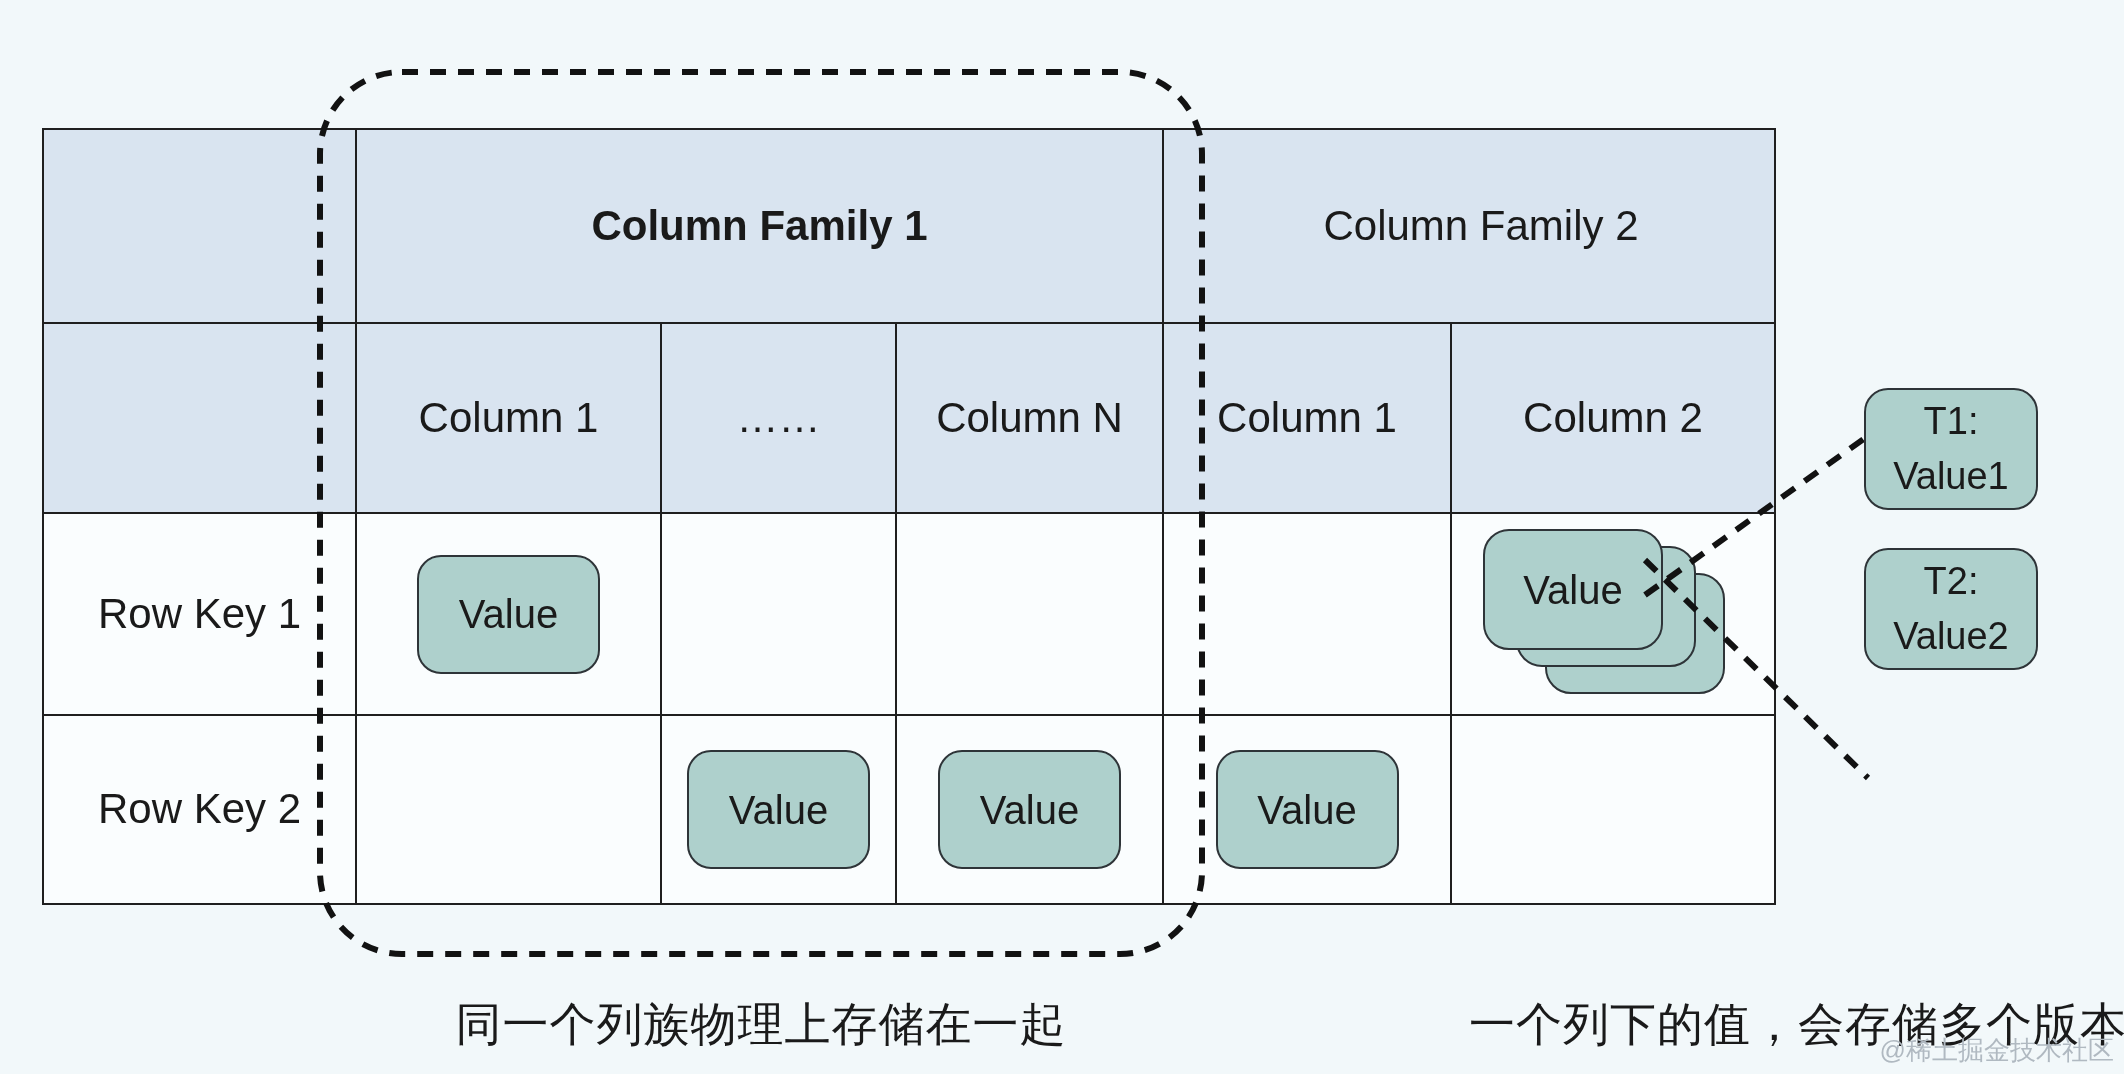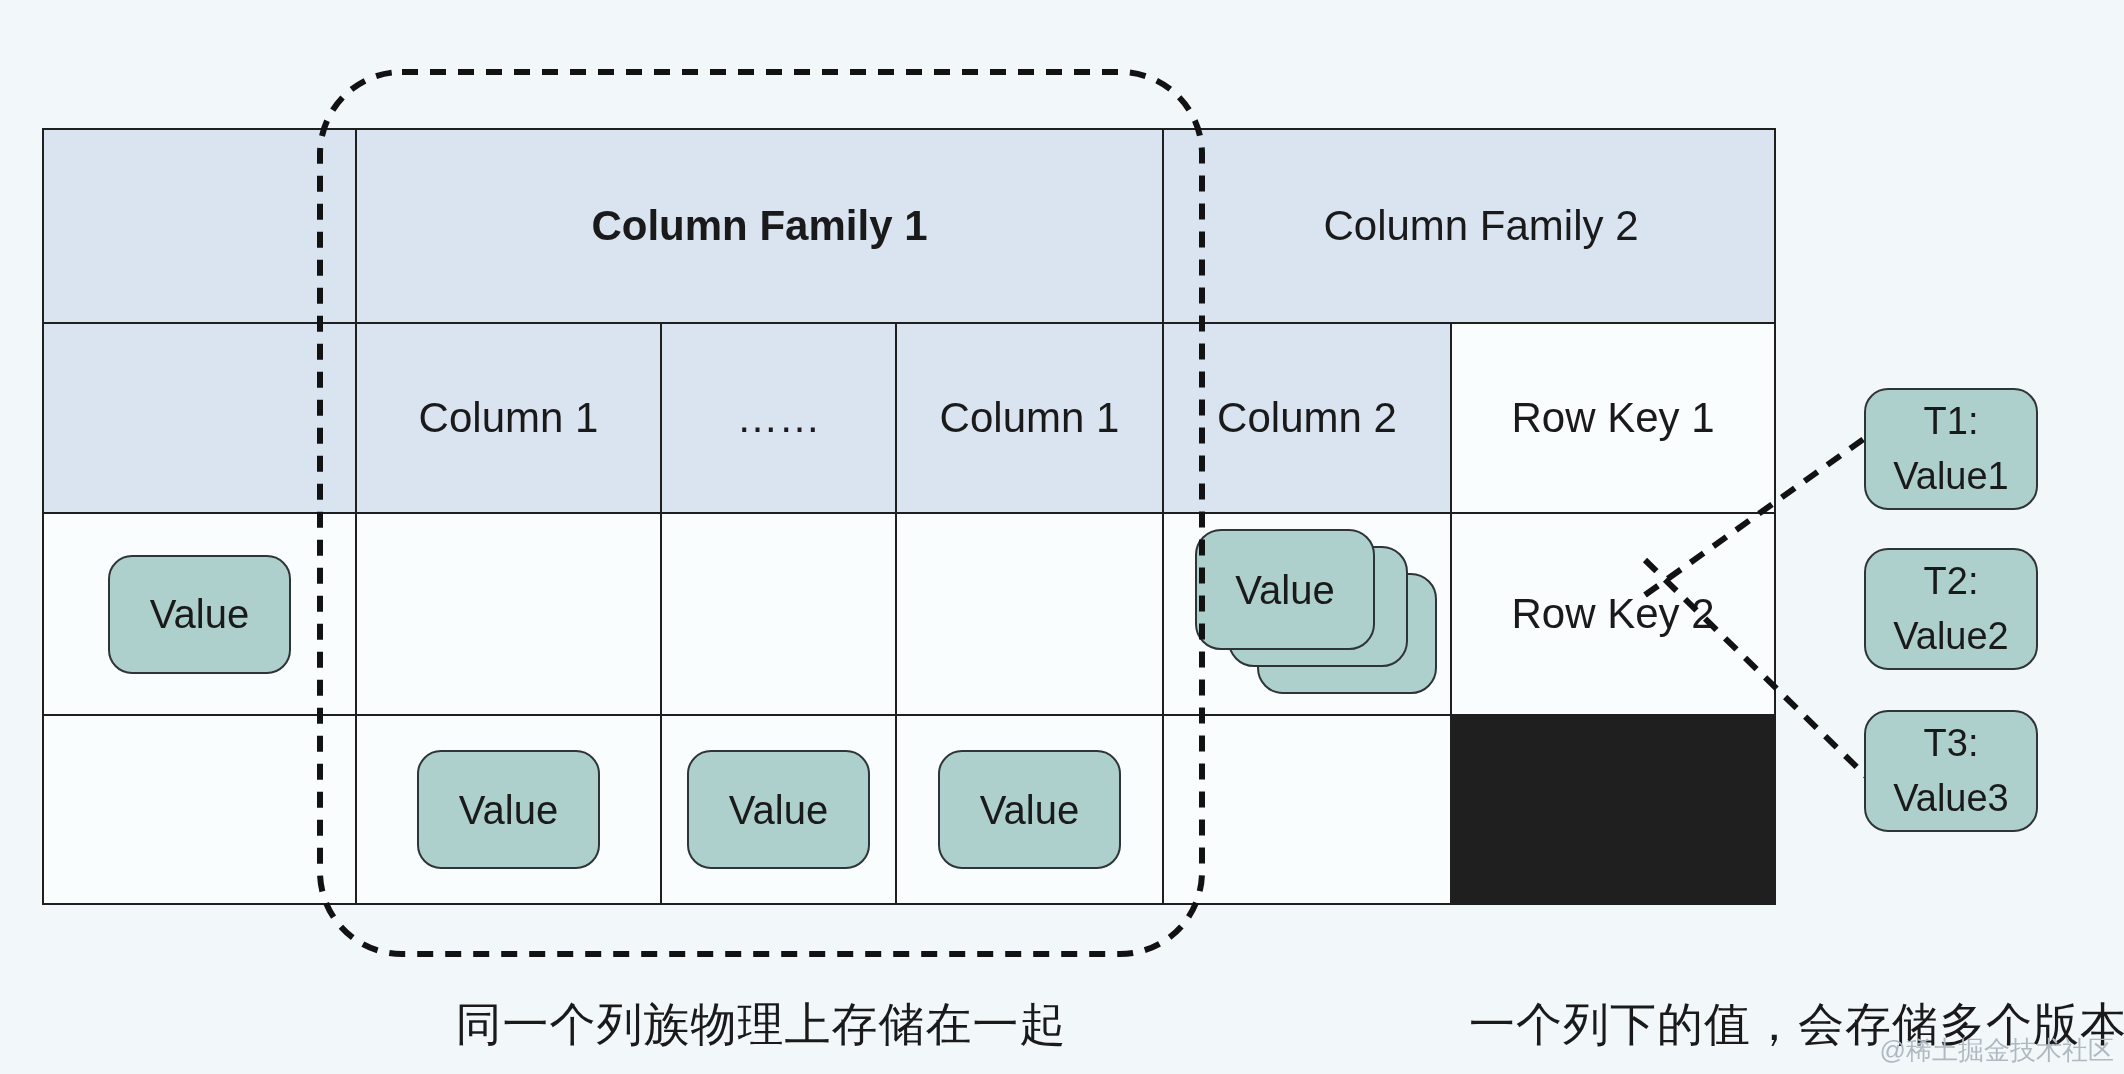--- a/index.html
+++ b/index.html
@@ -105,20 +105,21 @@
 
   <div class="tbl">
 
     <div class="cell hcell"></div>
     <div class="cell hcell span-cf1">Column Family 1</div>
     <div class="cell hcell span-cf2">Column Family 2</div>
 
     <div class="cell hcell"></div>
     <div class="cell hcell">Column 1</div>
     <div class="cell hcell">……</div>
+    <div class="cell hcell">Column N</div>
     <div class="cell hcell">Column 1</div>
     <div class="cell hcell">Column 2</div>
 
     <div class="cell">Row Key 1</div>
     <div class="cell">
       <div class="pill">Value</div>
     </div>
     <div class="cell"></div>
     <div class="cell"></div>
     <div class="cell"></div>
@@ -151,22 +152,18 @@
   </svg>
 
   <div class="vbox t1">
     <span>T1:</span>
     <span>Value1</span>
   </div>
   <div class="vbox t2">
     <span>T2:</span>
     <span>Value2</span>
   </div>
-  <div class="vbox t3">
-    <span>T3:</span>
-    <span>Value3</span>
-  </div>
 
   <div class="caption left">同一个列族物理上存储在一起</div>
   <div class="caption right">一个列下的值，会存储多个版本</div>
   <div class="watermark">@稀土掘金技术社区</div>
 
 </div>
 
 </body></html>

